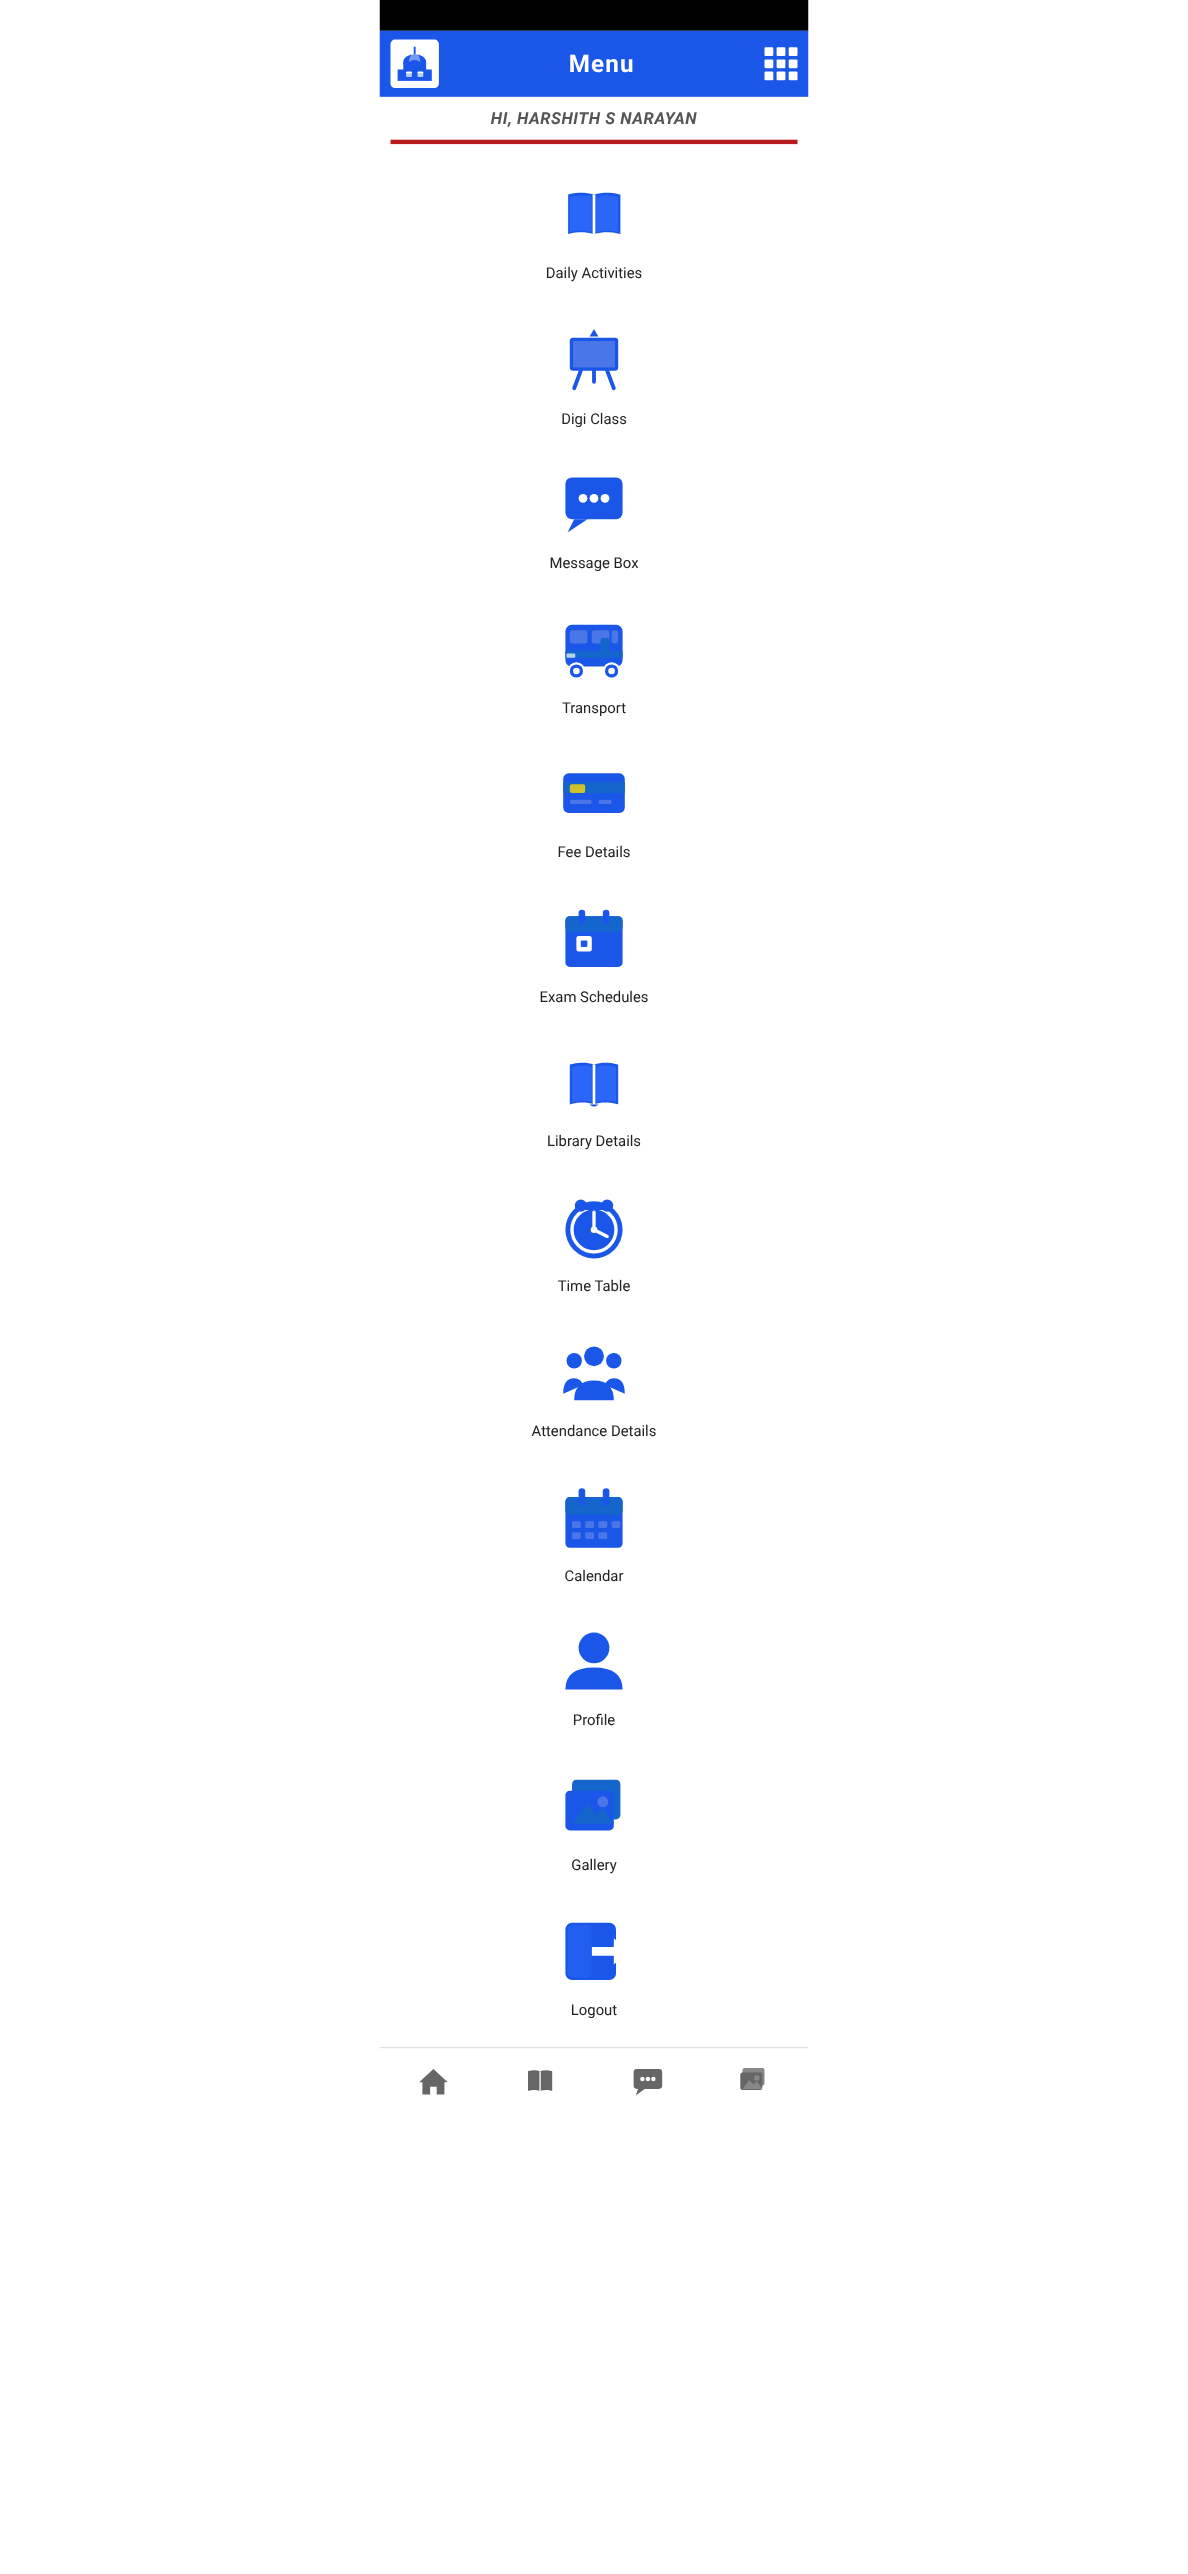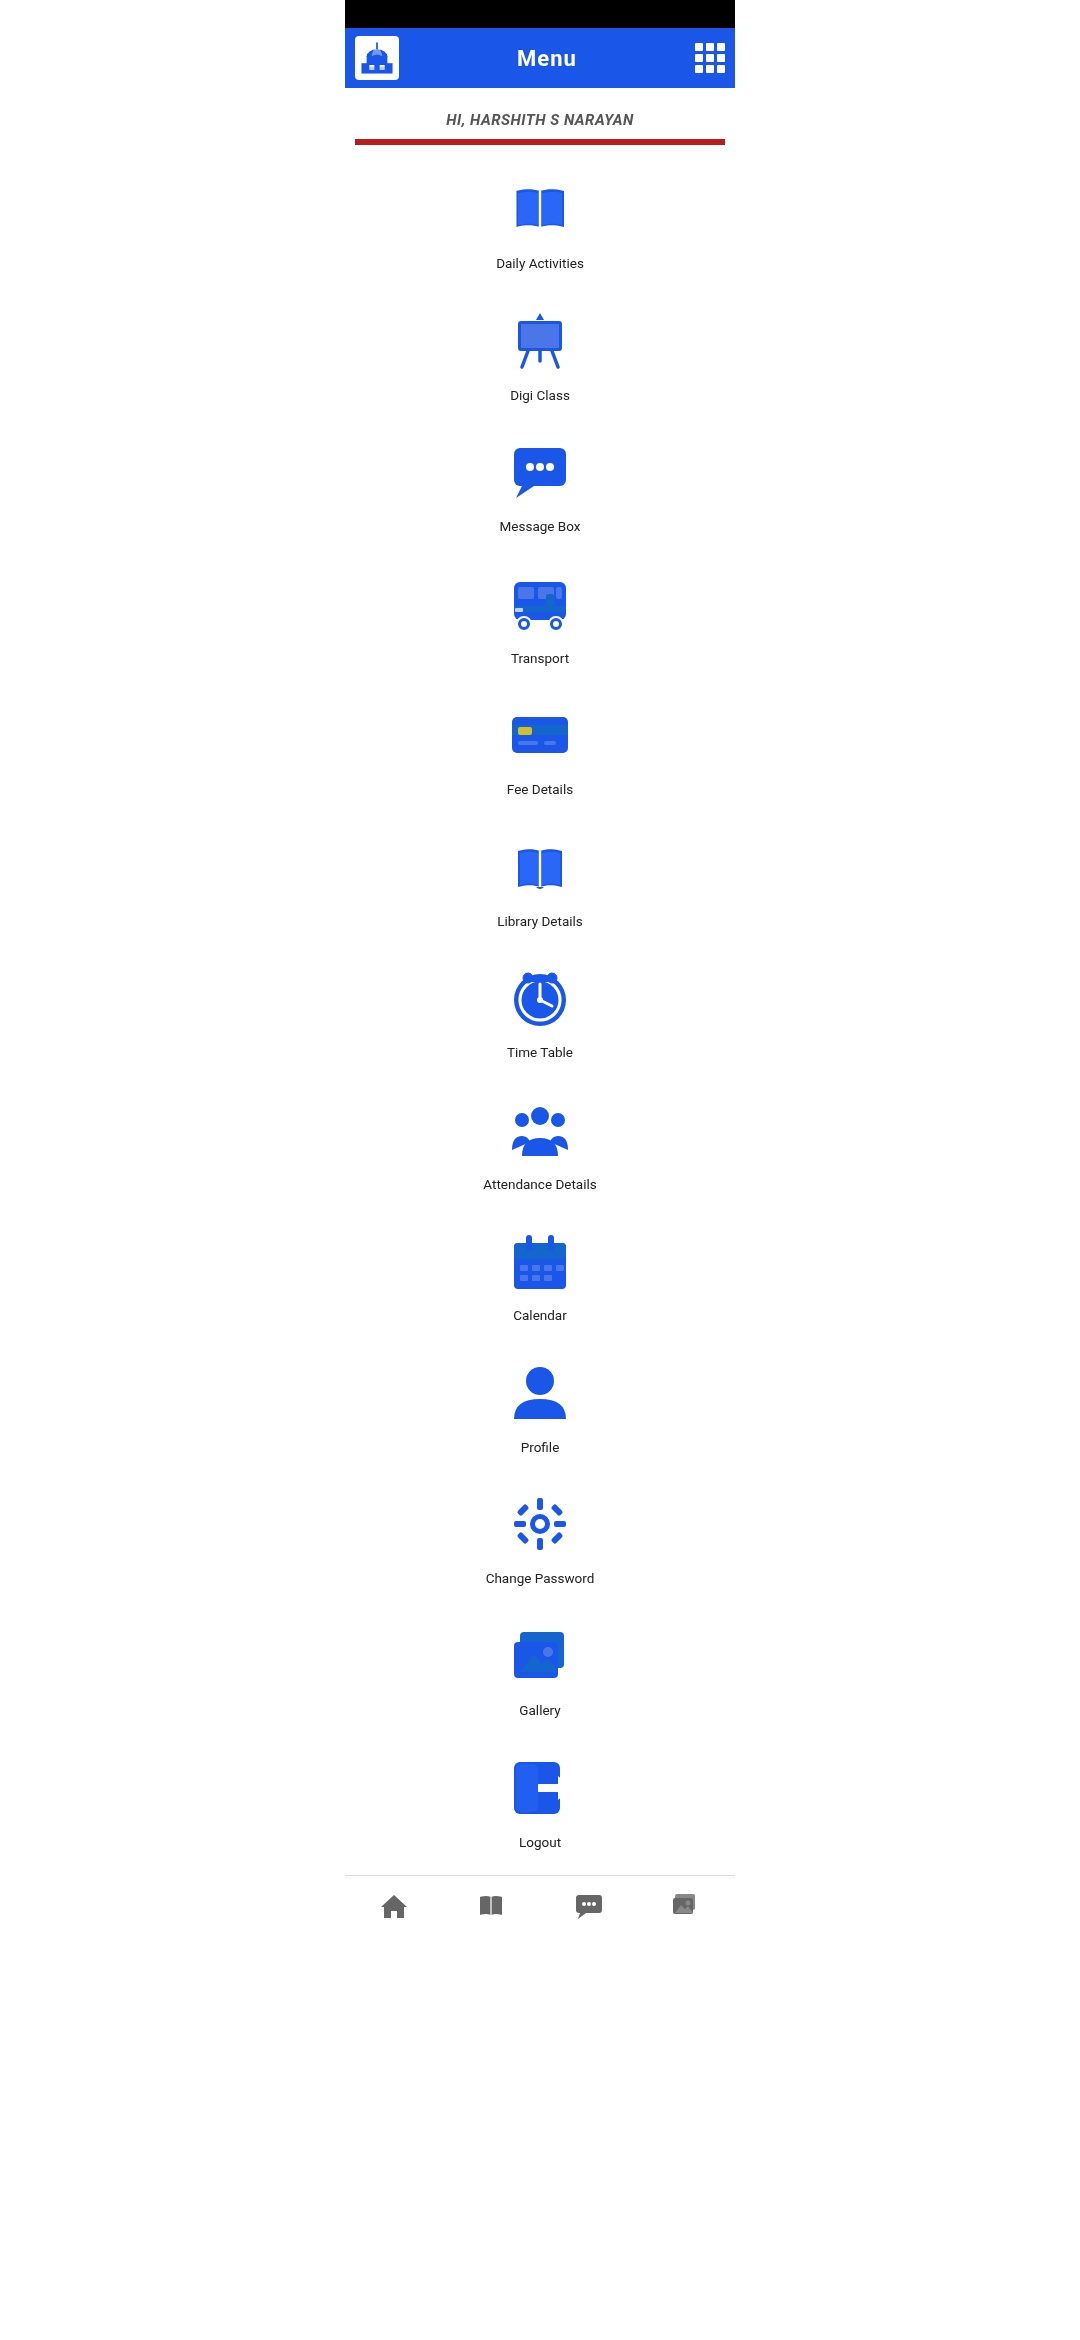--- a/index.html
+++ b/index.html
@@ -59,23 +59,23 @@
     }
     .header-grid-dot {
       width: 8px;
       height: 8px;
       background: #fff;
       border-radius: 1px;
     }
 
     
     .greeting-bar {
-      padding: 22px 0 10px;
+      padding: 10px 0 10px;
       text-align: center;
-      border-bottom: 6px solid #b91c1c;
+      border-bottom: 4px solid #b91c1c;
       margin: 0 10px;
     }
     .greeting-text {
       font-style: italic;
       font-weight: bold;
       font-size: 15px;
       color: #555;
       letter-spacing: 0.5px;
     }
 
@@ -268,20 +268,38 @@
 
         <rect x="10" y="38" width="20" height="4" rx="2" fill="#4a76e8"></rect>
         <rect x="36" y="38" width="12" height="4" rx="2" fill="#4a76e8"></rect>
 
         <rect x="10" y="24" width="14" height="8" rx="2" fill="#ffd700" opacity="0.8"></rect>
       </svg>
     </div>
     <span class="menu-label">Fee Details</span>
   </div>
 
+  <div class="menu-item">
+    <div class="menu-icon">
+      <svg viewBox="0 0 64 64" xmlns="http://www.w3.org/2000/svg">
+
+        <rect x="6" y="12" width="52" height="46" rx="4" fill="#1a56e8"></rect>
+
+        <rect x="6" y="12" width="52" height="14" rx="4" fill="#1566cc"></rect>
+
+        <rect x="18" y="6" width="6" height="14" rx="3" fill="#1a56e8"></rect>
+        <rect x="40" y="6" width="6" height="14" rx="3" fill="#1a56e8"></rect>
+
+        <rect x="16" y="30" width="14" height="14" rx="2" fill="#fff"></rect>
+
+        <rect x="20" y="34" width="6" height="6" rx="1" fill="#1a56e8"></rect>
+      </svg>
+    </div>
+    <span class="menu-label">Exam Schedules</span>
+  </div>
 
   <div class="menu-item">
     <div class="menu-icon">
       <svg viewBox="0 0 64 64" xmlns="http://www.w3.org/2000/svg">
 
         <path d="M10 16 C10 16 10 52 10 52 C10 52 22 48 32 52 C42 48 54 52 54 52 L54 16 C54 16 42 12 32 16 C22 12 10 16 10 16Z" fill="#1a56e8"></path>
         <path d="M32 16 L32 52" stroke="#fff" stroke-width="2.5"></path>
         <path d="M12 18 C12 18 22 15 30 18 L30 50 C22 47 12 50 12 50 Z" fill="#2a66f8"></path>
         <path d="M34 18 C34 18 44 15 52 18 L52 50 C44 47 34 50 34 50 Z" fill="#2a66f8"></path>
 
@@ -357,40 +375,20 @@
     <div class="menu-icon">
       <svg viewBox="0 0 64 64" xmlns="http://www.w3.org/2000/svg">
 
         <circle cx="32" cy="20" r="14" fill="#1a56e8"></circle>
         <path d="M6 58 Q6 38 32 38 Q58 38 58 58 Z" fill="#1a56e8"></path>
       </svg>
     </div>
     <span class="menu-label">Profile</span>
   </div>
 
-  <div class="menu-item">
-    <div class="menu-icon">
-      <svg viewBox="0 0 64 64" xmlns="http://www.w3.org/2000/svg">
-
-        <circle cx="32" cy="32" r="10" fill="#1a56e8"></circle>
-        <circle cx="32" cy="32" r="5" fill="#fff"></circle>
-
-        <rect x="29" y="6" width="6" height="12" rx="2" fill="#1a56e8"></rect>
-        <rect x="29" y="46" width="6" height="12" rx="2" fill="#1a56e8"></rect>
-        <rect x="6" y="29" width="12" height="6" rx="2" fill="#1a56e8"></rect>
-        <rect x="46" y="29" width="12" height="6" rx="2" fill="#1a56e8"></rect>
-
-        <rect x="12" y="12" width="6" height="12" rx="2" fill="#1a56e8" transform="rotate(45 15 18)"></rect>
-        <rect x="46" y="12" width="6" height="12" rx="2" fill="#1a56e8" transform="rotate(-45 49 18)"></rect>
-        <rect x="12" y="40" width="6" height="12" rx="2" fill="#1a56e8" transform="rotate(-45 15 46)"></rect>
-        <rect x="46" y="40" width="6" height="12" rx="2" fill="#1a56e8" transform="rotate(45 49 46)"></rect>
-      </svg>
-    </div>
-    <span class="menu-label">Change Password</span>
-  </div>
 
   <div class="menu-item">
     <div class="menu-icon">
       <svg viewBox="0 0 64 64" xmlns="http://www.w3.org/2000/svg">
 
         <rect x="12" y="8" width="44" height="36" rx="4" fill="#1566cc"></rect>
 
         <rect x="6" y="18" width="44" height="36" rx="4" fill="#1a56e8"></rect>
 
         <polygon points="12,48 26,30 34,40 40,34 50,48" fill="#1566cc"></polygon>

